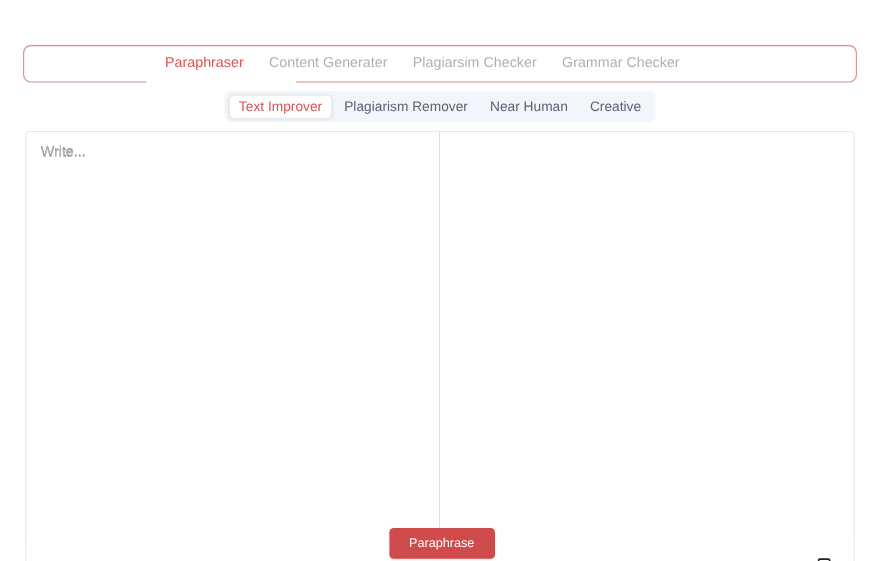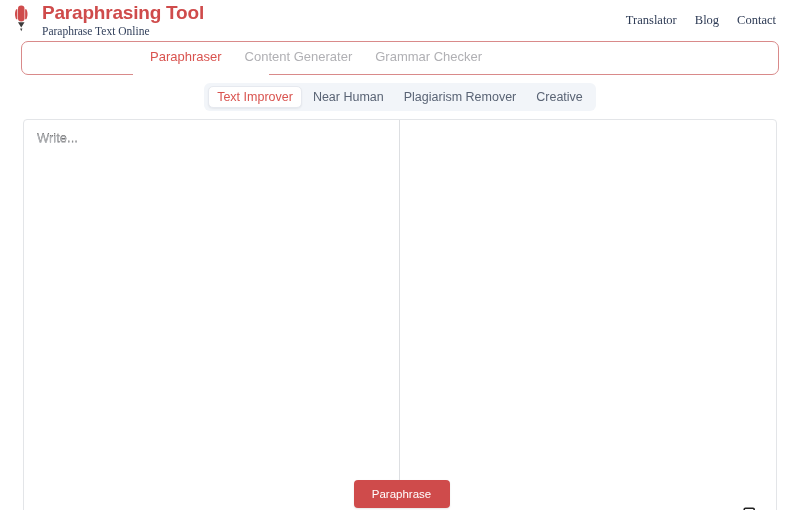--- a/index.html
+++ b/index.html
@@ -226,56 +226,39 @@
     cursor: pointer;
     background: none;
     border: none;
     padding: 0;
   }
 </style>
 </head>
 <body>
 
 <div class="site-header">
-  <div class="brand">
-    <svg class="brand-logo" viewBox="0 0 26 30" aria-hidden="true">
-      <rect x="10" y="1.5" width="6.5" height="16" rx="3.2" fill="#cf4b4b"></rect>
-      <path d="M8.2 5.2 C6.6 7.5 6.6 12.5 8.2 15.2 L9.4 15.2 L9.4 5.2 Z" fill="#cf4b4b"></path>
-      <path d="M18.3 5.2 C19.9 7.5 19.9 12.5 18.3 15.2 L17.1 15.2 L17.1 5.2 Z" fill="#cf4b4b"></path>
-      <path d="M10 18.2 L16.5 18.2 L13.25 23.4 Z" fill="#3a3a3a"></path>
-      <path d="M12.1 24.4 L14.4 24.4 L13.25 27.2 Z" fill="#3a3a3a"></path>
-    </svg>
-    <span class="brand-text">
-      <span class="brand-title">Paraphrasing Tool</span>
-      <span class="brand-sub">Paraphrase Text Online</span>
-    </span>
-  </div>
-
-  <nav class="main-nav">
-    <a href="#">Translator</a>
-    <a href="#">Blog</a>
-    <a href="#">Contact</a>
-  </nav>
+
 </div>
 
 <div class="tabbar-wrap">
   <div class="tabbar"></div>
   <div class="tab-gap-mask"></div>
   <div class="tabs">
     <div class="tab active">Paraphraser</div>
     <div class="tab">Content Generater</div>
+    <div class="tab">Plagiarsim Checker</div>
     <div class="tab">Grammar Checker</div>
   </div>
 </div>
 
 <div class="subtabs-row">
   <div class="subtabs">
     <div class="subtab active">Text Improver</div>
+    <div class="subtab">Plagiarism Remover</div>
     <div class="subtab">Near Human</div>
-    <div class="subtab">Plagiarism Remover</div>
     <div class="subtab">Creative</div>
   </div>
 </div>
 
 <div class="editor">
   <div class="panes">
     <div class="pane pane-left">
       <div class="placeholder">Write...</div>
       <textarea class="pane-body" placeholder="Write..." style=""></textarea>
     </div>

